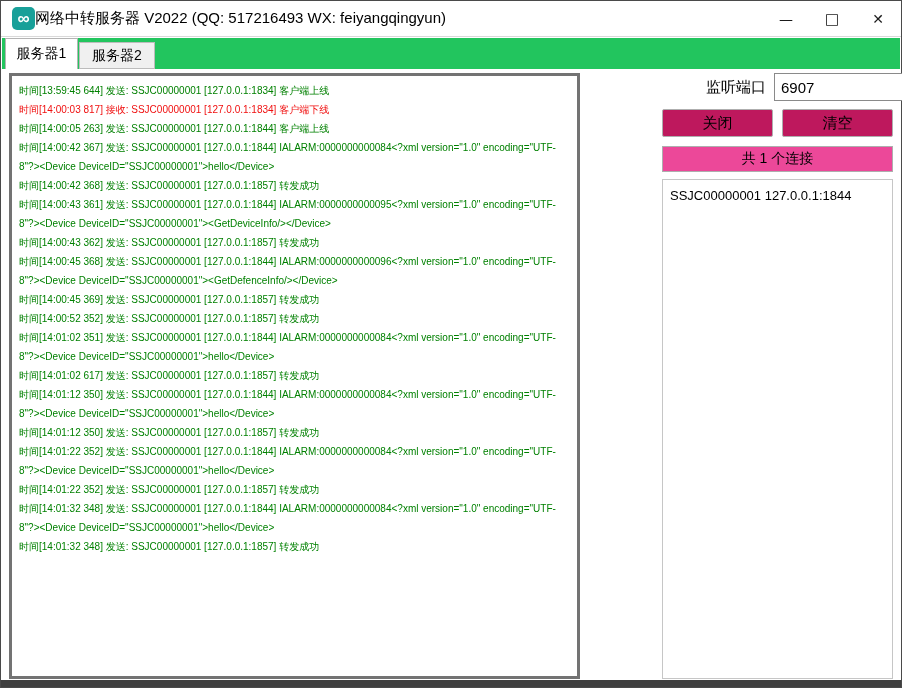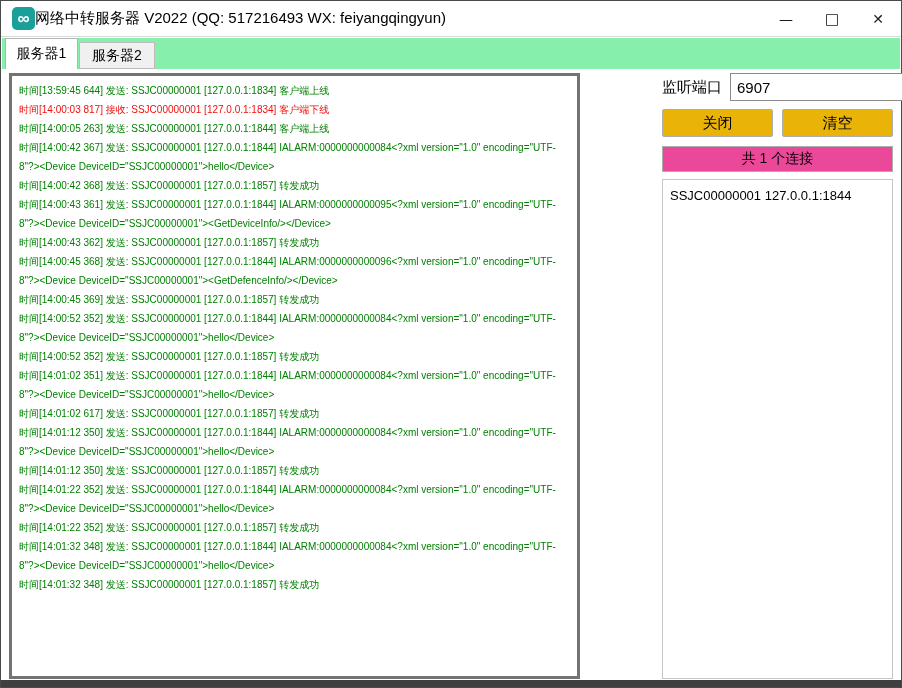--- a/index.html
+++ b/index.html
@@ -43,21 +43,21 @@
     background: transparent; border: none;
     font-family: "DejaVu Sans", sans-serif;
     cursor: default;
   }
   .win-btn.minimize { font-size: 14px; }
   .win-btn.maximize { font-size: 15px; }
   .win-btn.close { font-size: 14px; }
   
   .tabbar {
     position: absolute; top: 37px; left: 1px; right: 1px; height: 31px;
-    background: #86efac;
+    background: #22c55e;
     display: flex; align-items: flex-end;
     padding-left: 3px;
   }
   .tab {
     display: flex; align-items: center; justify-content: center;
     font-size: 14px; color: #000000;
     cursor: default;
   }
   .tab.active {
     width: 73px; height: 31px;
@@ -91,33 +91,33 @@
   .log-line.green { color: #008000; }
   .log-line.red   { color: #f00f0f; }
   
   .side-panel {
     position: absolute;
     left: 661px; top: 72px;
     width: 231px; height: 606px;
     display: flex; flex-direction: column;
   }
   .port-row { display: flex; align-items: center; height: 28px; }
-  .port-label { font-size: 15px; color: #000000; white-space: nowrap; }
+  .port-label { font-size: 15px; color: #000000; white-space: nowrap; margin-left: 44px; }
   .port-input {
     flex: 1; margin-left: 8px; height: 28px;
     border: 1px solid #8a8a8a;
     font-size: 15px; color: #000000;
     padding: 0 6px;
     font-family: "Liberation Sans", "DejaVu Sans", sans-serif;
     outline: none;
   }
   .btn-row { display: flex; gap: 9px; margin-top: 8px; }
   .side-btn {
     flex: 1; height: 28px;
-    background: #eab308;
+    background: #be185d;
     border: 1px solid #aeaeae;
     border-radius: 2px;
     font-size: 15px; color: #000000;
     font-family: "Liberation Sans", "DejaVu Sans", sans-serif;
     display: flex; align-items: center; justify-content: center;
     cursor: default;
   }
   .conn-count {
     margin-top: 9px; height: 26px;
     background: #ec4899;
@@ -165,21 +165,20 @@
 
   <div class="log-line green">时间[13:59:45 644] 发送: SSJC00000001 [127.0.0.1:1834] 客户端上线</div>
       <div class="log-line red">时间[14:00:03 817] 接收: SSJC00000001 [127.0.0.1:1834] 客户端下线</div>
       <div class="log-line green">时间[14:00:05 263] 发送: SSJC00000001 [127.0.0.1:1844] 客户端上线</div>
       <div class="log-line green">时间[14:00:42 367] 发送: SSJC00000001 [127.0.0.1:1844] IALARM:0000000000084&lt;?xml version="1.0" encoding="UTF-8"?&gt;&lt;Device DeviceID="SSJC00000001"&gt;hello&lt;/Device&gt;</div>
       <div class="log-line green">时间[14:00:42 368] 发送: SSJC00000001 [127.0.0.1:1857] 转发成功</div>
       <div class="log-line green">时间[14:00:43 361] 发送: SSJC00000001 [127.0.0.1:1844] IALARM:0000000000095&lt;?xml version="1.0" encoding="UTF-8"?&gt;&lt;Device DeviceID="SSJC00000001"&gt;&lt;GetDeviceInfo/&gt;&lt;/Device&gt;</div>
       <div class="log-line green">时间[14:00:43 362] 发送: SSJC00000001 [127.0.0.1:1857] 转发成功</div>
       <div class="log-line green">时间[14:00:45 368] 发送: SSJC00000001 [127.0.0.1:1844] IALARM:0000000000096&lt;?xml version="1.0" encoding="UTF-8"?&gt;&lt;Device DeviceID="SSJC00000001"&gt;&lt;GetDefenceInfo/&gt;&lt;/Device&gt;</div>
       <div class="log-line green">时间[14:00:45 369] 发送: SSJC00000001 [127.0.0.1:1857] 转发成功</div>
-      <div class="log-line green">时间[14:00:52 352] 发送: SSJC00000001 [127.0.0.1:1844] IALARM:0000000000084&lt;?xml version="1.0" encoding="UTF-8"?&gt;&lt;Device DeviceID="SSJC00000001"&gt;hello&lt;/Device&gt;</div>
       <div class="log-line green">时间[14:00:52 352] 发送: SSJC00000001 [127.0.0.1:1857] 转发成功</div>
       <div class="log-line green">时间[14:01:02 351] 发送: SSJC00000001 [127.0.0.1:1844] IALARM:0000000000084&lt;?xml version="1.0" encoding="UTF-8"?&gt;&lt;Device DeviceID="SSJC00000001"&gt;hello&lt;/Device&gt;</div>
       <div class="log-line green">时间[14:01:02 617] 发送: SSJC00000001 [127.0.0.1:1857] 转发成功</div>
       <div class="log-line green">时间[14:01:12 350] 发送: SSJC00000001 [127.0.0.1:1844] IALARM:0000000000084&lt;?xml version="1.0" encoding="UTF-8"?&gt;&lt;Device DeviceID="SSJC00000001"&gt;hello&lt;/Device&gt;</div>
       <div class="log-line green">时间[14:01:12 350] 发送: SSJC00000001 [127.0.0.1:1857] 转发成功</div>
       <div class="log-line green">时间[14:01:22 352] 发送: SSJC00000001 [127.0.0.1:1844] IALARM:0000000000084&lt;?xml version="1.0" encoding="UTF-8"?&gt;&lt;Device DeviceID="SSJC00000001"&gt;hello&lt;/Device&gt;</div>
       <div class="log-line green">时间[14:01:22 352] 发送: SSJC00000001 [127.0.0.1:1857] 转发成功</div>
       <div class="log-line green">时间[14:01:32 348] 发送: SSJC00000001 [127.0.0.1:1844] IALARM:0000000000084&lt;?xml version="1.0" encoding="UTF-8"?&gt;&lt;Device DeviceID="SSJC00000001"&gt;hello&lt;/Device&gt;</div>
       <div class="log-line green">时间[14:01:32 348] 发送: SSJC00000001 [127.0.0.1:1857] 转发成功</div>
     </div>

